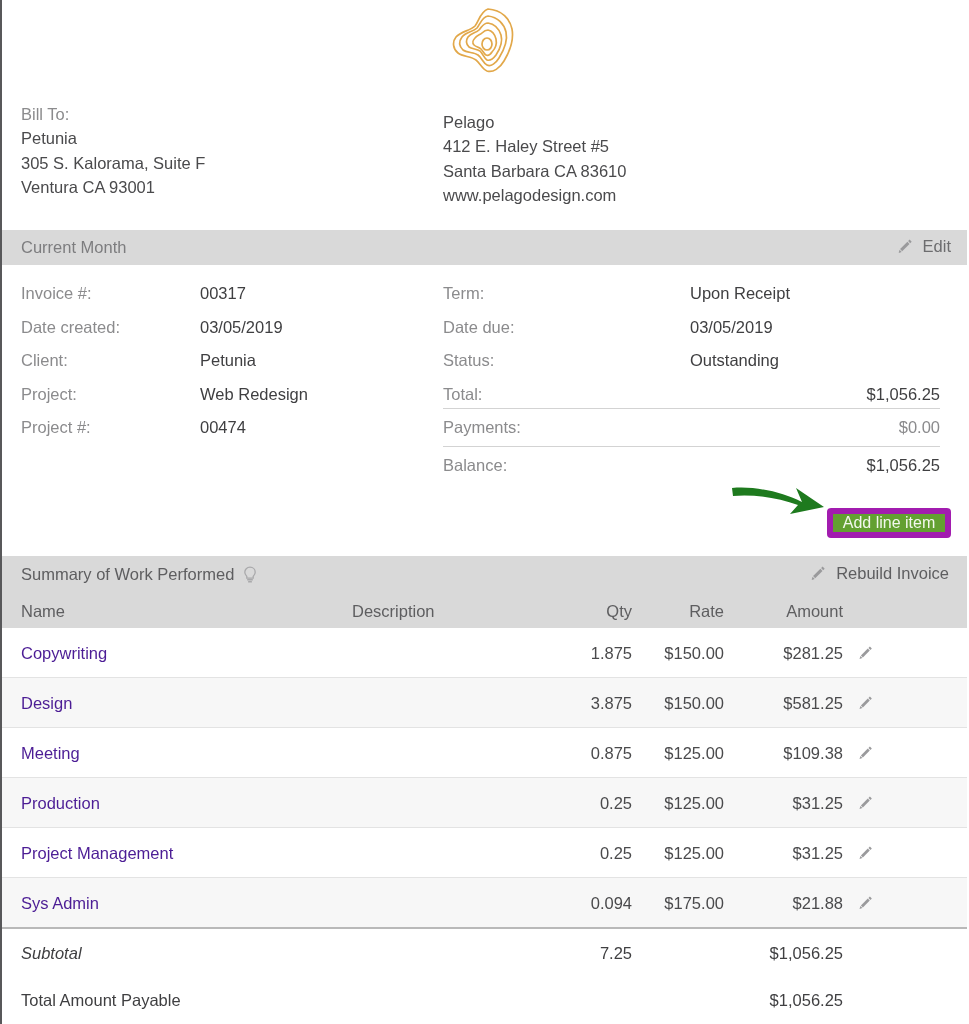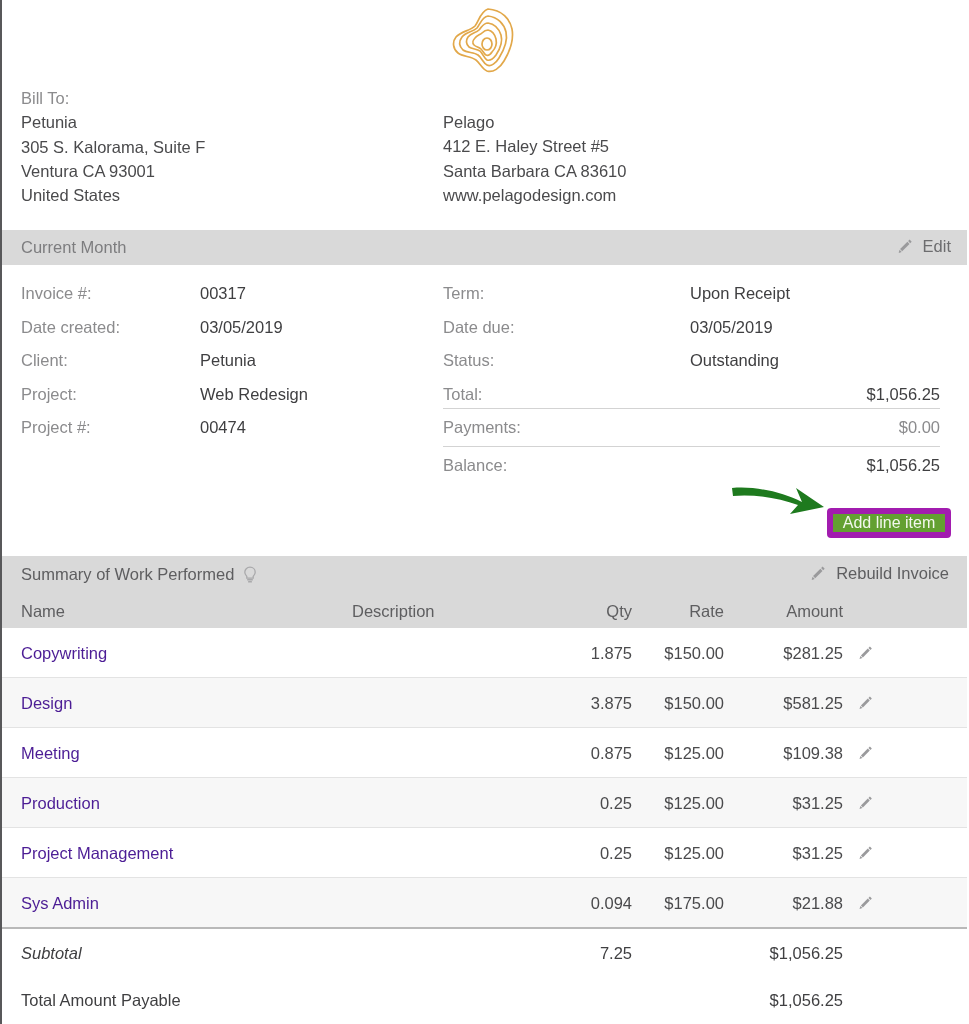--- a/index.html
+++ b/index.html
@@ -38,21 +38,21 @@
     position: absolute;
     left: 0; top: 86px;
     width: 969px;
   }
   .addr-col {
     position: absolute;
     font-size: 16.5px;
     line-height: 24.3px;
     color: #4a4a4c;
   }
-  .addr-col.left  { left: 19px; top: 0; }
+  .addr-col.left  { left: 19px; top: 16px; }
   .addr-col.right { left: 441px; top: 24px; }
   .addr-line { white-space: nowrap; }
   .addr-line.muted { color: #8b8b8d; }
 
   
   .bar {
     position: absolute;
     left: 0;
     width: 969px;
     background: #d9d9d9;
@@ -209,21 +209,20 @@
       </g>
     </svg>
   </div>
 
   <div class="addresses">
     <div class="addr-col left">
       <div class="addr-line muted">Bill To:</div>
       <div class="addr-line">Petunia</div>
       <div class="addr-line">305 S. Kalorama, Suite F</div>
       <div class="addr-line">Ventura CA 93001</div>
-      <div class="addr-line">United States</div>
     </div>
     <div class="addr-col right">
       <div class="addr-line">Pelago</div>
       <div class="addr-line">412 E. Haley Street #5</div>
       <div class="addr-line">Santa Barbara CA 83610</div>
       <div class="addr-line">www.pelagodesign.com</div>
     </div>
   </div>
 
   <div class="bar" style="top:230px;height:35px;">

